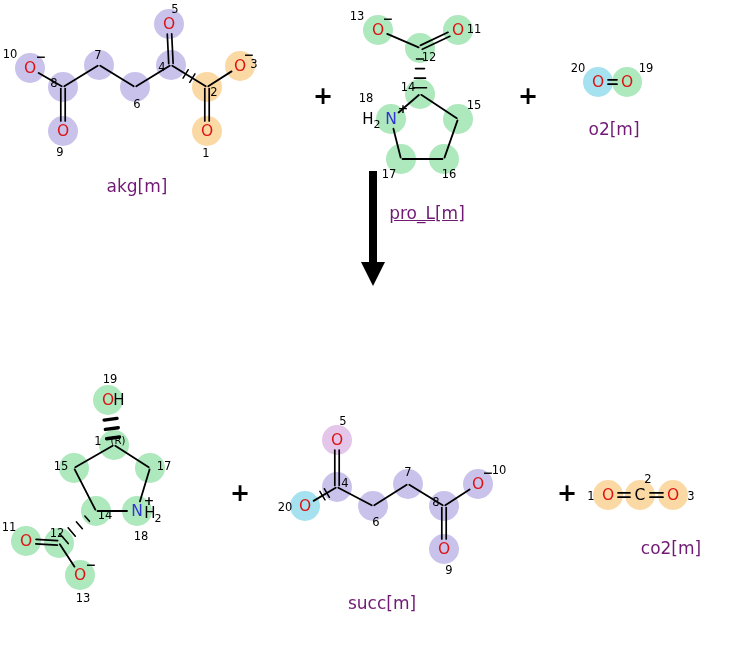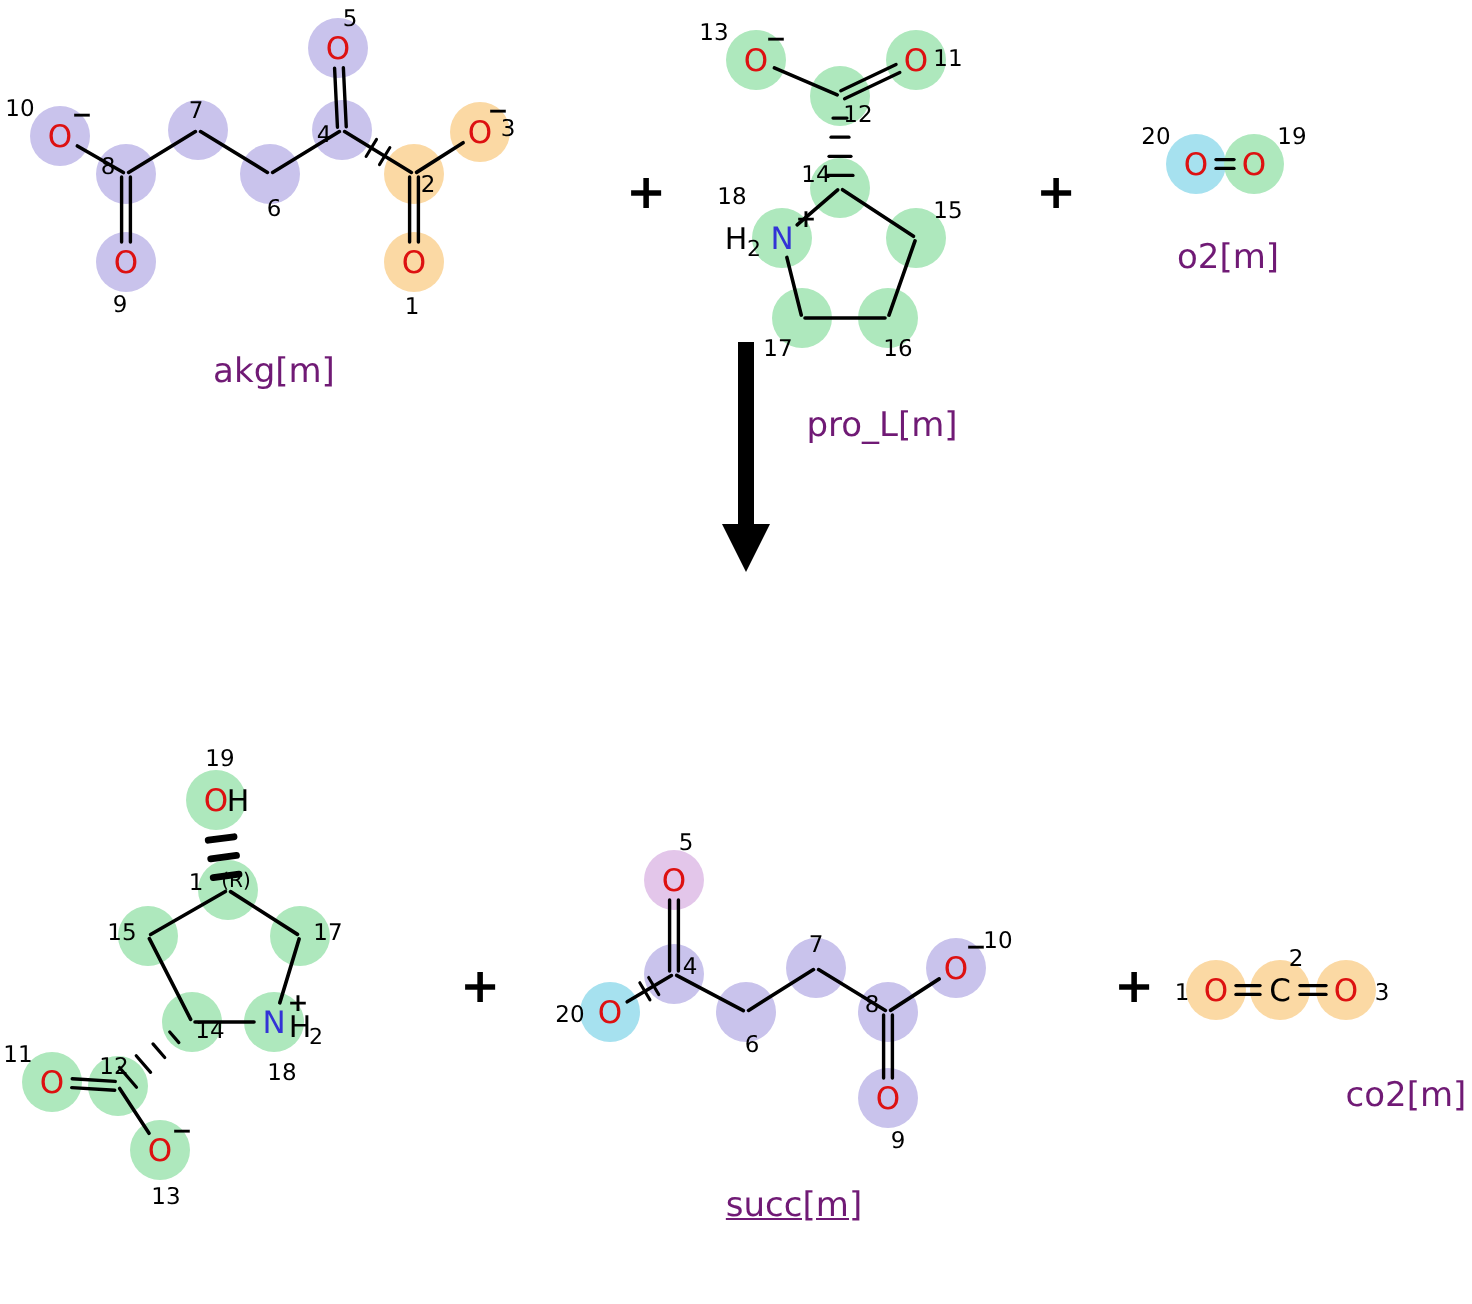--- a/index.html
+++ b/index.html
@@ -201,23 +201,23 @@
         <text x="608" y="500.425" fill="#dd1111" font-size="15.5" text-anchor="middle" font-weight="normal">O</text>
         <text x="591" y="500.025" fill="#000000" font-size="11.5" text-anchor="middle" font-weight="normal">1</text>
         <text x="640" y="500.425" fill="#000000" font-size="15.5" text-anchor="middle" font-weight="normal">C</text>
         <text x="648" y="483.025" fill="#000000" font-size="11.5" text-anchor="middle" font-weight="normal">2</text>
         <text x="673" y="500.425" fill="#dd1111" font-size="15.5" text-anchor="middle" font-weight="normal">O</text>
         <text x="691" y="500.025" fill="#000000" font-size="11.5" text-anchor="middle" font-weight="normal">3</text>
       </g>
     </svg>
 
   <div class="mol-label" style="left:137px; top:186px;">akg[m]</div>
-  <div class="mol-label" style="left:441px; top:213px;">pro_L[m]</div>
+  <div class="mol-label" style="left:427px; top:213px;text-decoration:underline;">pro_L[m]</div>
   <div class="mol-label" style="left:614px; top:129px;">o2[m]</div>
-  <div class="mol-label" style="left:397px; top:603px;text-decoration:underline;">succ[m]</div>
-  <div class="mol-label" style="left:671px; top:548px;margin-left:32px;">co2[m]</div>
+  <div class="mol-label" style="left:382px; top:603px;">succ[m]</div>
+  <div class="mol-label" style="left:671px; top:548px;">co2[m]</div>
 
   <div class="plus" style="left:323px; top:96px;">+</div>
   <div class="plus" style="left:528px; top:96px;">+</div>
   <div class="plus" style="left:240px; top:493px;">+</div>
   <div class="plus" style="left:567px; top:493px;">+</div>
 
 </div>
 
 </body></html>

